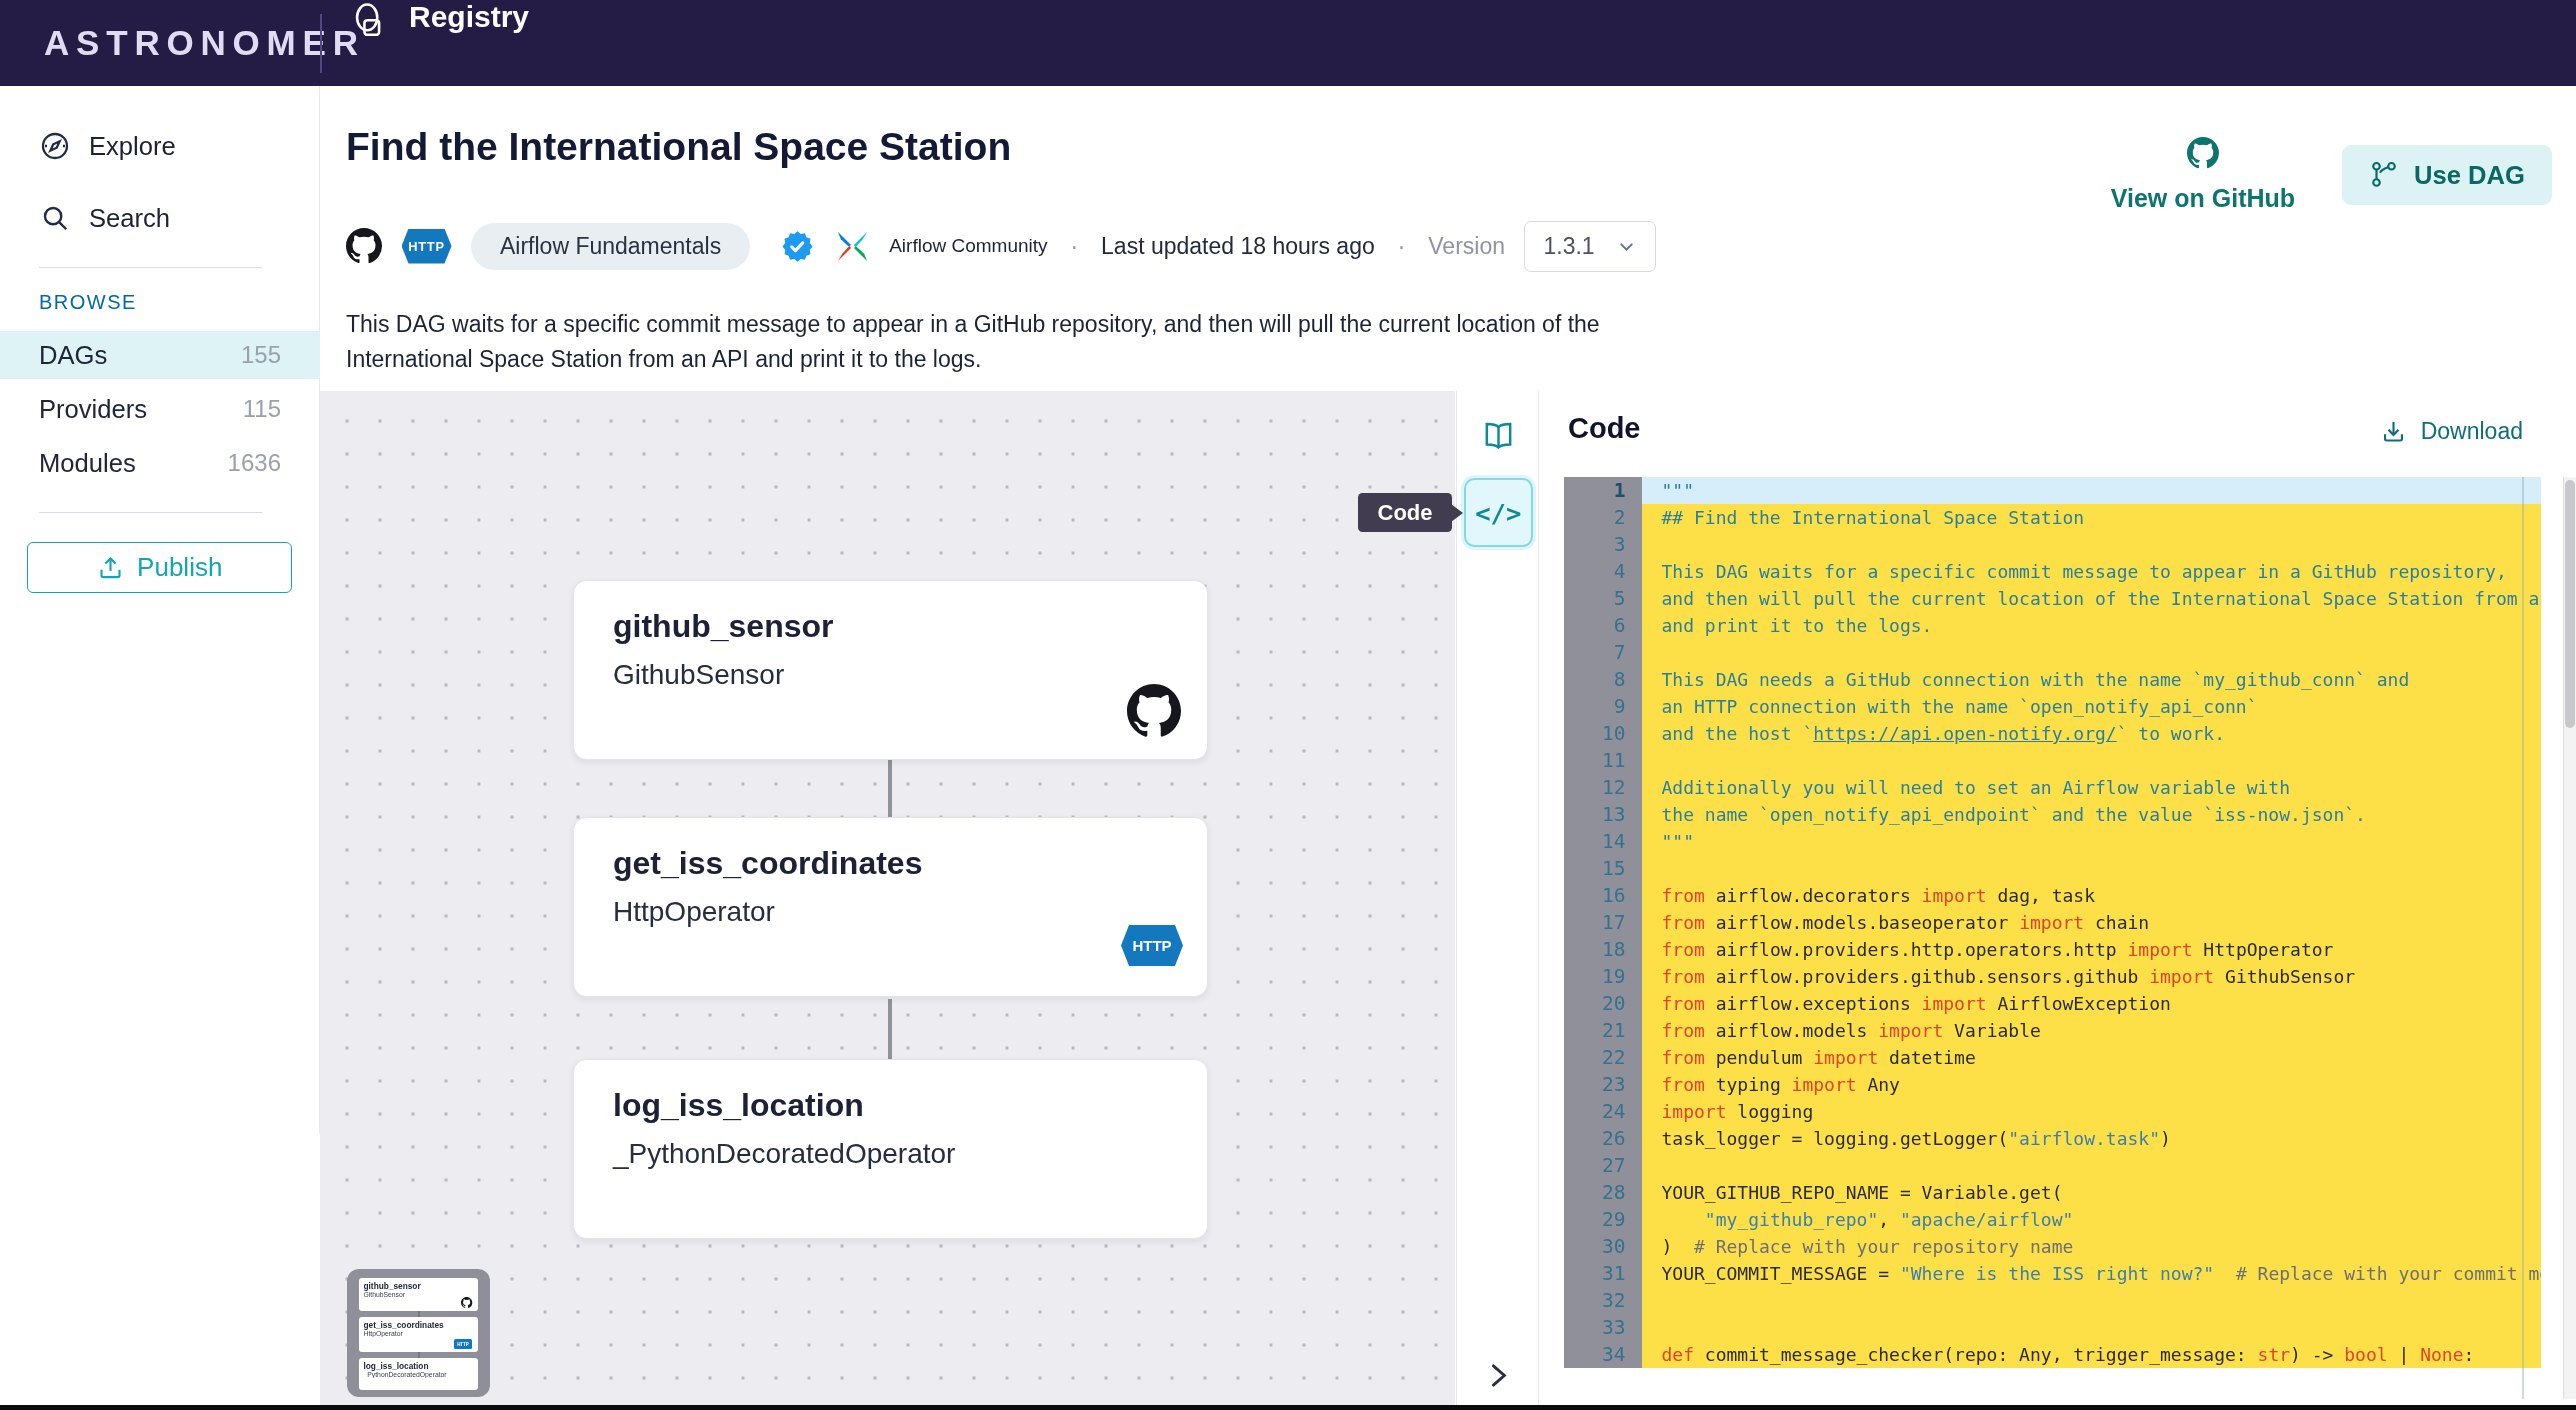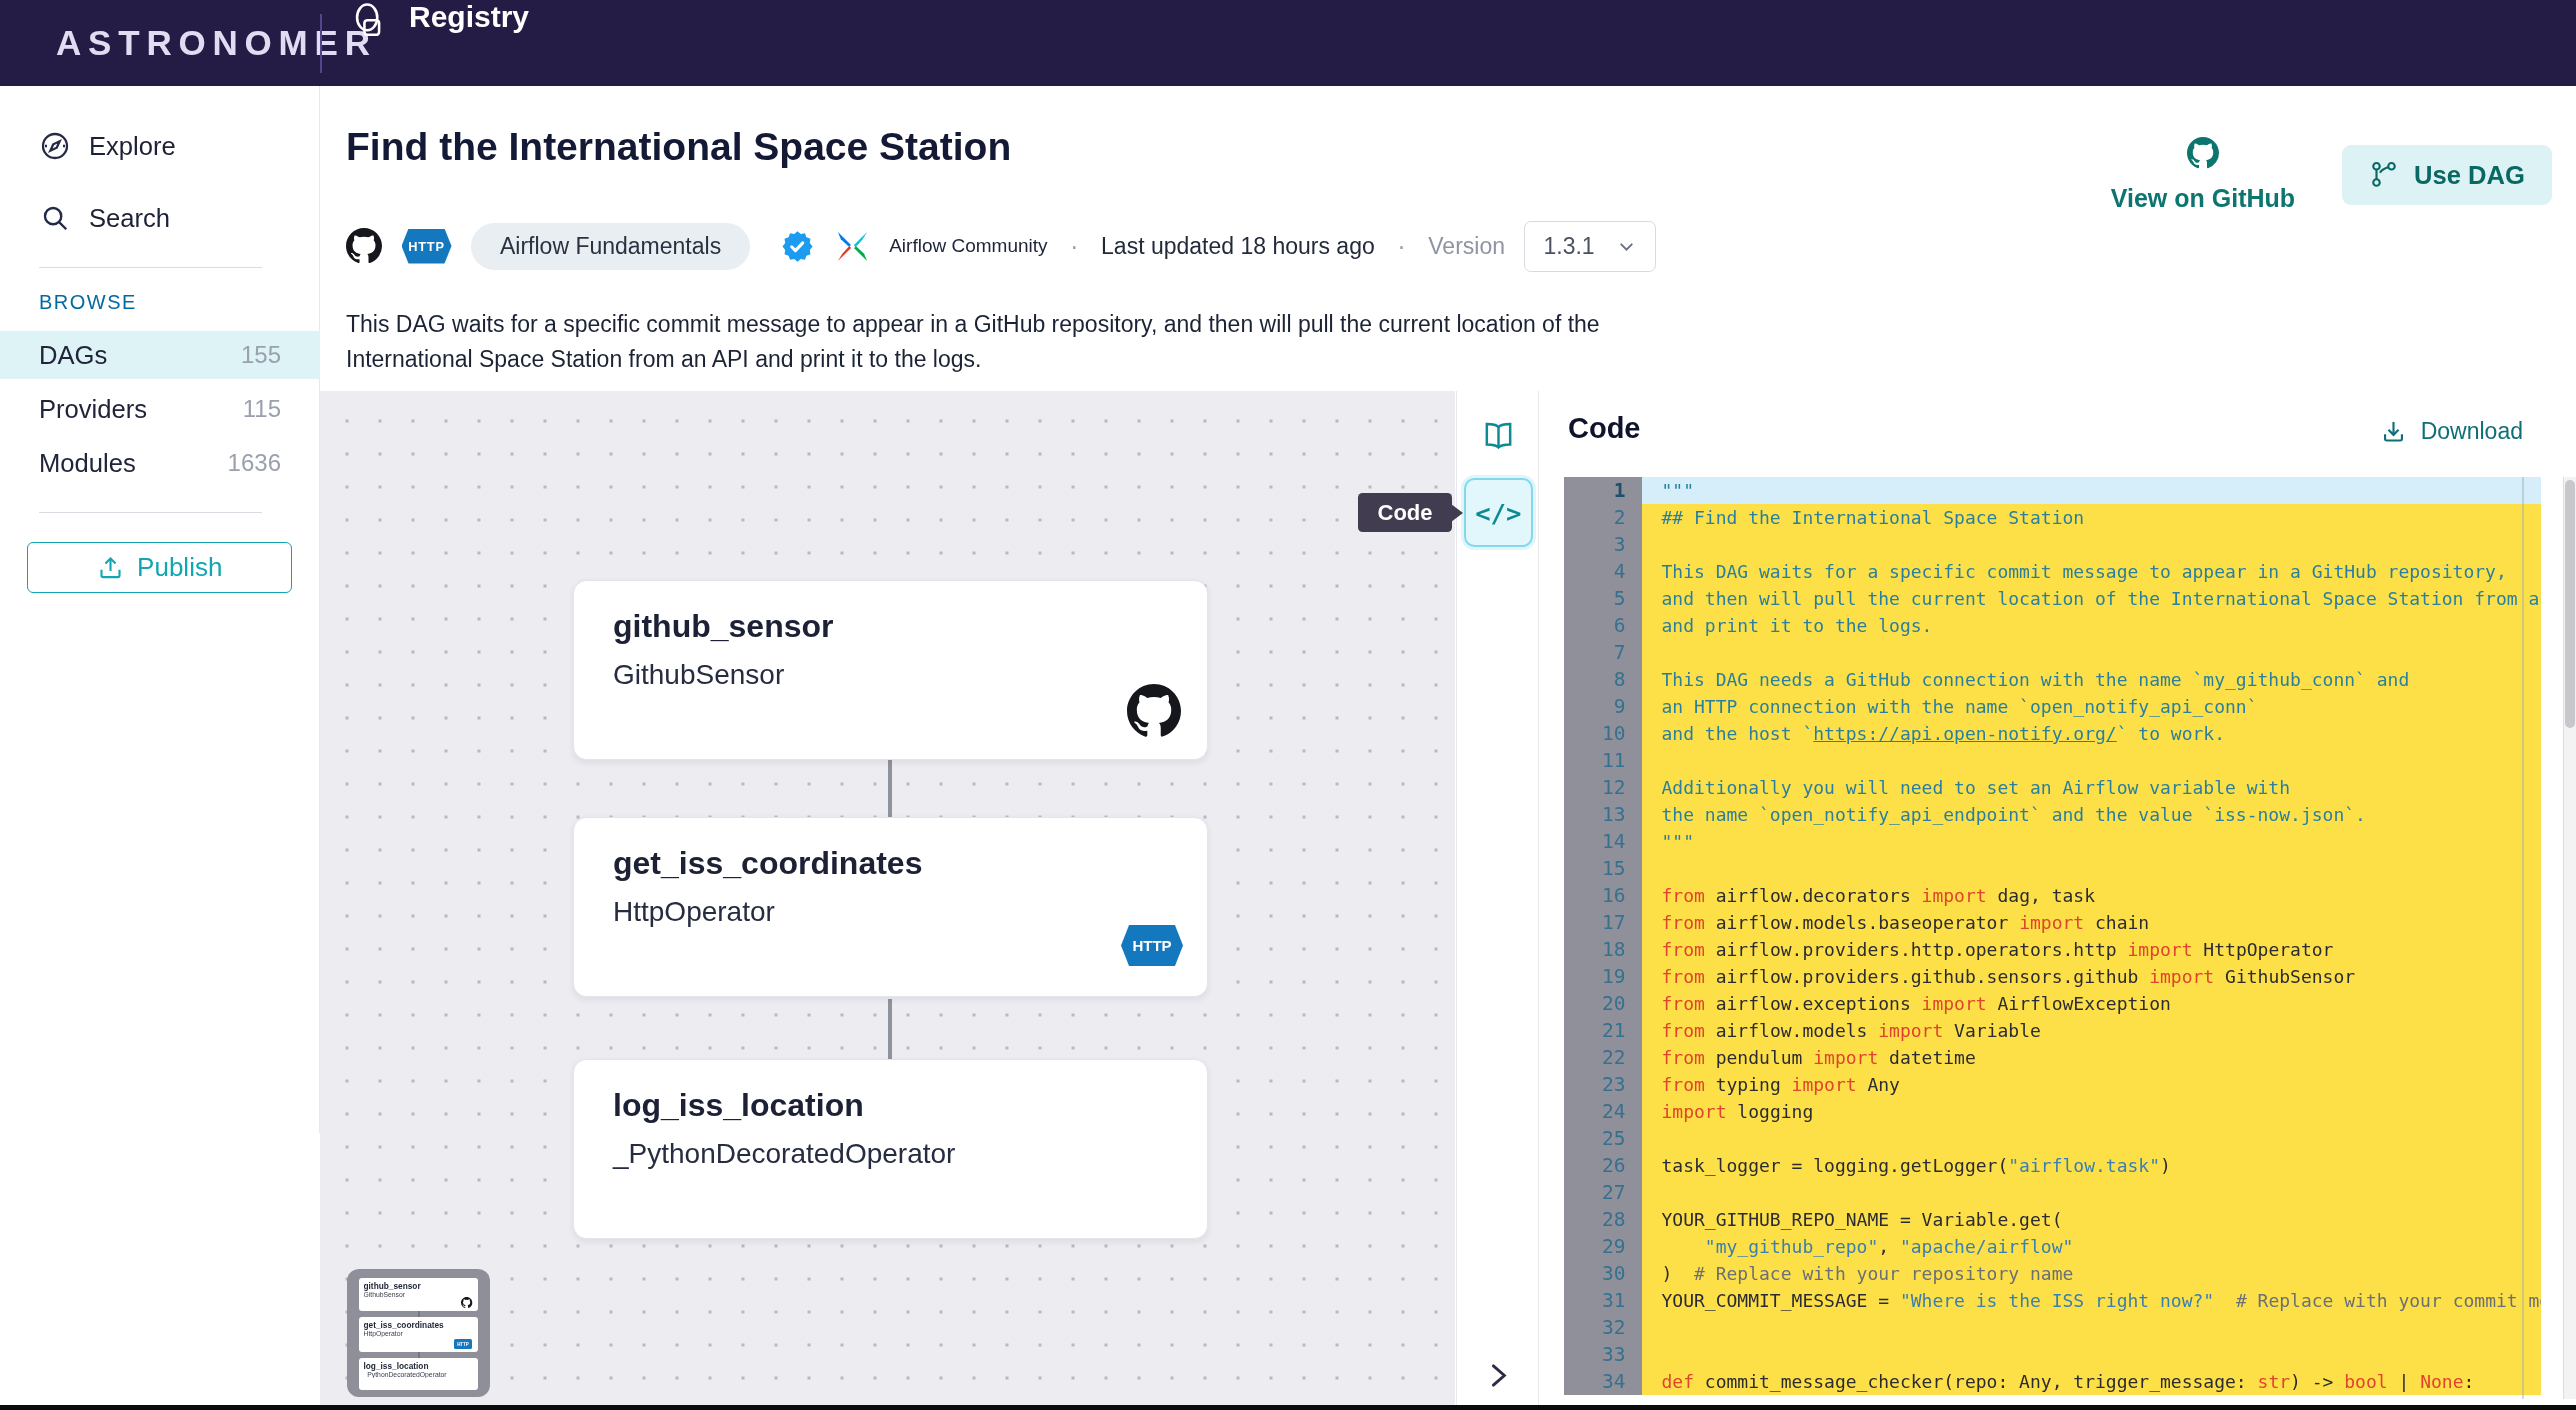--- a/index.html
+++ b/index.html
@@ -1,21 +1,21 @@
 <!DOCTYPE html>
 <html style="font-size:12px"><head>
 <meta charset="utf-8">
 <style>
   * { box-sizing: border-box; margin: 0; padding: 0; }
   html,body { width:2576px; height:1411px; overflow:hidden; }
   body { font-family:"Liberation Sans", sans-serif; background:#ffffff; position:relative; color:#1c2135; }
 
   
   .navbar { position:absolute; left:0; top:0; width:2576px; height:86px; background:#251c46; display:flex; align-items:center; }
-  .brand { position:absolute; left:56px; top:0; height:86px; display:flex; align-items:center;
+  .brand { position:absolute; left:44px; top:0; height:86px; display:flex; align-items:center;
            font-size:35px; font-weight:700; letter-spacing:6.8px; color:#e2dcf2; }
   .nav-divider { position:absolute; left:320px; top:13.5px; width:1.5px; height:59px; background:#53468a; }
   .product { position:absolute; left:347px; top:0; height:86px; display:flex; align-items:flex-start; gap:18px; }
   .product .pname { color:#ffffff; font-size:30px; font-weight:700; }
 
   
   .sidebar { position:absolute; left:0; top:86px; width:320px; height:1047px; background:#ffffff; border-right:0.8px solid #e7e8ee; }
   .side-item { position:absolute; left:0; width:320px; height:42px; display:flex; align-items:center; cursor:pointer; }
   .side-item .icn { position:absolute; left:39px; width:32px; height:32px; display:flex; align-items:center; justify-content:center; }
   .side-item .lbl { position:absolute; left:89px; font-size:25.6px; color:#1d2136; }
@@ -409,24 +409,20 @@
         </div>
         <div class="code-row">
           <span class="ln">23</span>
           <span class="lc"><span class="tok-k">from</span><span class="tok-p"> typing </span><span class="tok-k">import</span><span class="tok-p"> Any</span></span>
         </div>
         <div class="code-row">
           <span class="ln">24</span>
           <span class="lc"><span class="tok-k">import</span><span class="tok-p"> logging</span></span>
         </div>
         <div class="code-row">
-          <span class="ln">25</span>
-          <span class="lc"></span>
-        </div>
-        <div class="code-row">
           <span class="ln">26</span>
           <span class="lc"><span class="tok-p">task_logger = logging.getLogger(</span><span class="tok-s">"airflow.task"</span><span class="tok-p">)</span></span>
         </div>
         <div class="code-row">
           <span class="ln">27</span>
           <span class="lc"></span>
         </div>
         <div class="code-row">
           <span class="ln">28</span>
           <span class="lc"><span class="tok-p">YOUR_GITHUB_REPO_NAME = Variable.get(</span></span>

